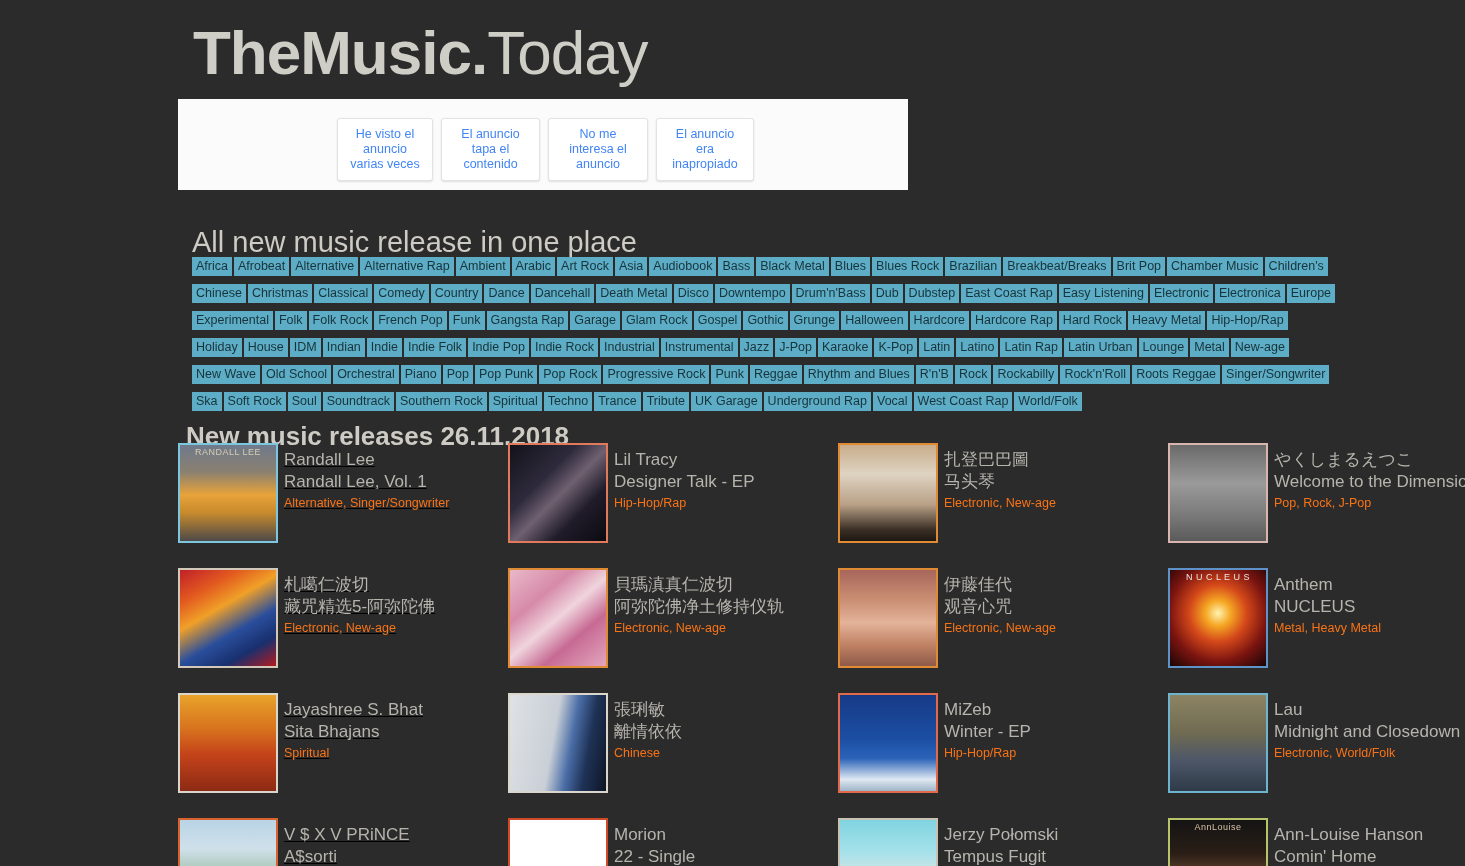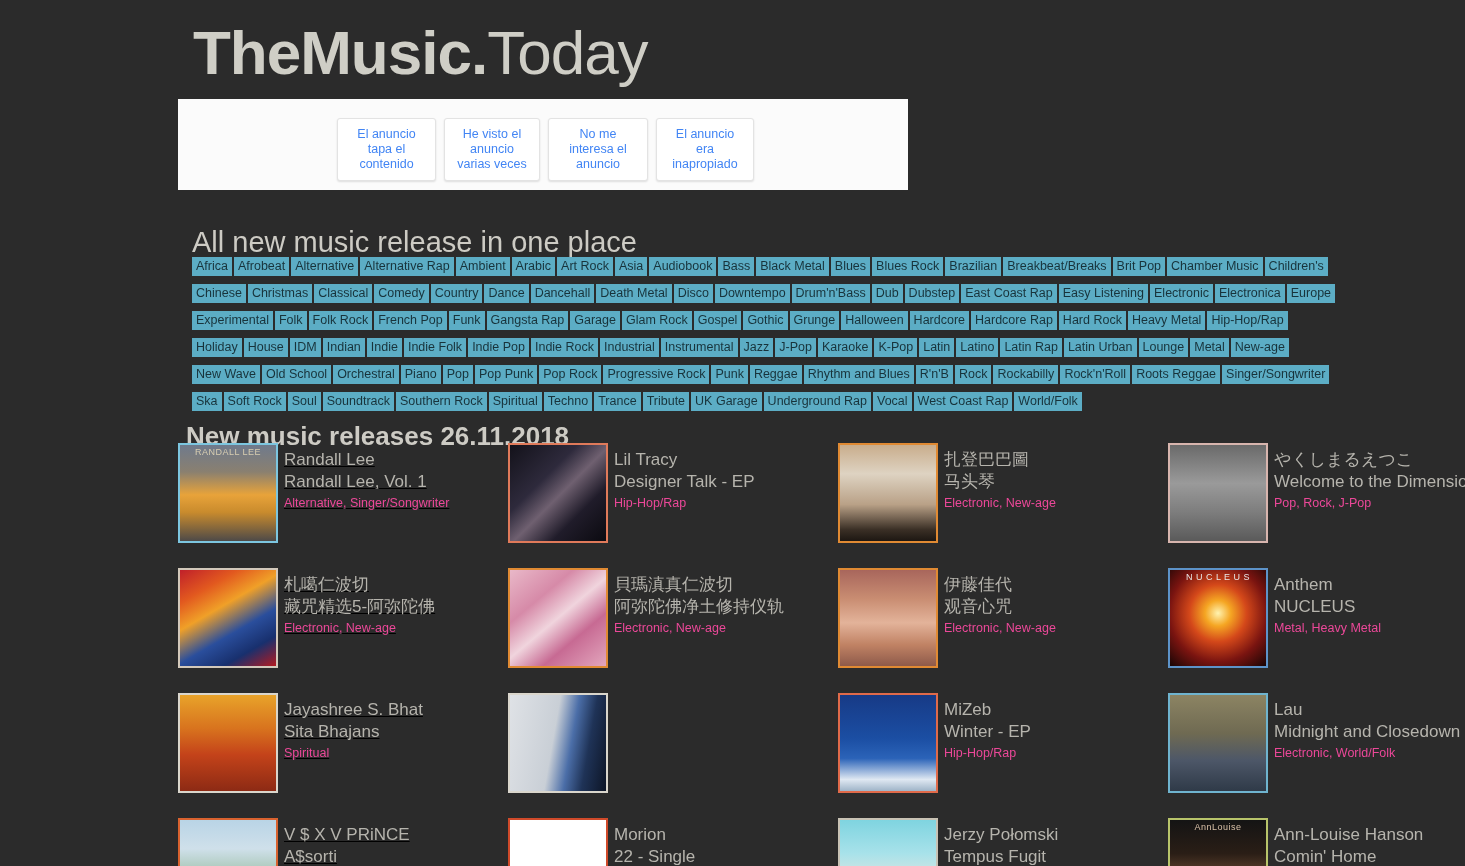--- a/index.html
+++ b/index.html
@@ -129,38 +129,38 @@
     cursor:pointer;
   }
   .album{
     font-size:17px;line-height:22px;
     color:#b6b4ad;
     white-space:nowrap;
     cursor:pointer;
   }
   .genres{
     font-size:12.5px;line-height:18px;
-    color:#ec4899;
+    color:#f97316;
     white-space:nowrap;
     margin-top:1px;
   }
 </style>
 </head>
 <body>
 
 <div class="page">
 
   <div class="site-title">
     <span class="brand">TheMusic.</span><span class="tld">Today</span>
   </div>
 
   <div class="ad-panel">
     <div class="ad-buttons">
+        <div class="ad-btn w2">He visto el anuncio varias veces</div>
         <div class="ad-btn w1">El anuncio tapa el contenido</div>
-        <div class="ad-btn w2">He visto el anuncio varias veces</div>
         <div class="ad-btn w3">No me interesa el anuncio</div>
         <div class="ad-btn w4">El anuncio era inapropiado</div>
       </div>
   </div>
 
   <h1 class="tagline">All new music release in one place</h1>
 
   <div class="tagcloud"><a class="tag">Africa</a><a class="tag">Afrobeat</a><a class="tag">Alternative</a><a class="tag">Alternative Rap</a><a class="tag">Ambient</a><a class="tag">Arabic</a><a class="tag">Art Rock</a><a class="tag">Asia</a><a class="tag">Audiobook</a><a class="tag">Bass</a><a class="tag">Black Metal</a><a class="tag">Blues</a><a class="tag">Blues Rock</a><a class="tag">Brazilian</a><a class="tag">Breakbeat/Breaks</a><a class="tag">Brit Pop</a><a class="tag">Chamber Music</a><a class="tag">Children's</a><a class="tag">Chinese</a><a class="tag">Christmas</a><a class="tag">Classical</a><a class="tag">Comedy</a><a class="tag">Country</a><a class="tag">Dance</a><a class="tag">Dancehall</a><a class="tag">Death Metal</a><a class="tag">Disco</a><a class="tag">Downtempo</a><a class="tag">Drum'n'Bass</a><a class="tag">Dub</a><a class="tag">Dubstep</a><a class="tag">East Coast Rap</a><a class="tag">Easy Listening</a><a class="tag">Electronic</a><a class="tag">Electronica</a><a class="tag">Europe</a><a class="tag">Experimental</a><a class="tag">Folk</a><a class="tag">Folk Rock</a><a class="tag">French Pop</a><a class="tag">Funk</a><a class="tag">Gangsta Rap</a><a class="tag">Garage</a><a class="tag">Glam Rock</a><a class="tag">Gospel</a><a class="tag">Gothic</a><a class="tag">Grunge</a><a class="tag">Halloween</a><a class="tag">Hardcore</a><a class="tag">Hardcore Rap</a><a class="tag">Hard Rock</a><a class="tag">Heavy Metal</a><a class="tag">Hip-Hop/Rap</a><a class="tag">Holiday</a><a class="tag">House</a><a class="tag">IDM</a><a class="tag">Indian</a><a class="tag">Indie</a><a class="tag">Indie Folk</a><a class="tag">Indie Pop</a><a class="tag">Indie Rock</a><a class="tag">Industrial</a><a class="tag">Instrumental</a><a class="tag">Jazz</a><a class="tag">J-Pop</a><a class="tag">Karaoke</a><a class="tag">K-Pop</a><a class="tag">Latin</a><a class="tag">Latino</a><a class="tag">Latin Rap</a><a class="tag">Latin Urban</a><a class="tag">Lounge</a><a class="tag">Metal</a><a class="tag">New-age</a><a class="tag">New Wave</a><a class="tag">Old School</a><a class="tag">Orchestral</a><a class="tag">Piano</a><a class="tag">Pop</a><a class="tag">Pop Punk</a><a class="tag">Pop Rock</a><a class="tag">Progressive Rock</a><a class="tag">Punk</a><a class="tag">Reggae</a><a class="tag">Rhythm and Blues</a><a class="tag">R'n'B</a><a class="tag">Rock</a><a class="tag">Rockabilly</a><a class="tag">Rock'n'Roll</a><a class="tag">Roots Reggae</a><a class="tag">Singer/Songwriter</a><a class="tag">Ska</a><a class="tag">Soft Rock</a><a class="tag">Soul</a><a class="tag">Soundtrack</a><a class="tag">Southern Rock</a><a class="tag">Spiritual</a><a class="tag">Techno</a><a class="tag">Trance</a><a class="tag">Tribute</a><a class="tag">UK Garage</a><a class="tag">Underground Rap</a><a class="tag">Vocal</a><a class="tag">West Coast Rap</a><a class="tag">World/Folk</a></div>
 
   <h2 class="releases-heading">New music releases 26.11.2018</h2>
@@ -262,20 +262,25 @@
           <div class="meta">
             <div class="artist">Jayashree S. Bhat</div>
             <div class="album">Sita Bhajans</div>
             <div class="genres">Spiritual</div>
           </div>
         </div>
         <div class="card">
           <div class="cover-wrap" style="border-color: rgb(218, 214, 204);">
             <div class="cover" style="background: linear-gradient(100deg, rgb(223, 226, 230) 0%, rgb(201, 207, 214) 45%, rgb(75, 110, 168) 62%, rgb(31, 51, 87) 78%, rgb(13, 21, 38) 100%);"></div>
           </div>
+          <div class="meta">
+            <div class="artist">張琍敏</div>
+            <div class="album">離情依依</div>
+            <div class="genres">Chinese</div>
+          </div>
         </div>
         <div class="card">
           <div class="cover-wrap" style="border-color: rgb(224, 106, 74);">
             <div class="cover" style="background: linear-gradient(rgb(23, 58, 134) 0%, rgb(27, 78, 163) 45%, rgb(43, 99, 184) 66%, rgb(223, 232, 242) 88%, rgb(159, 180, 200) 100%);"></div>
           </div>
           <div class="meta">
             <div class="artist">MiZeb</div>
             <div class="album">Winter - EP</div>
             <div class="genres">Hip-Hop/Rap</div>
           </div>

